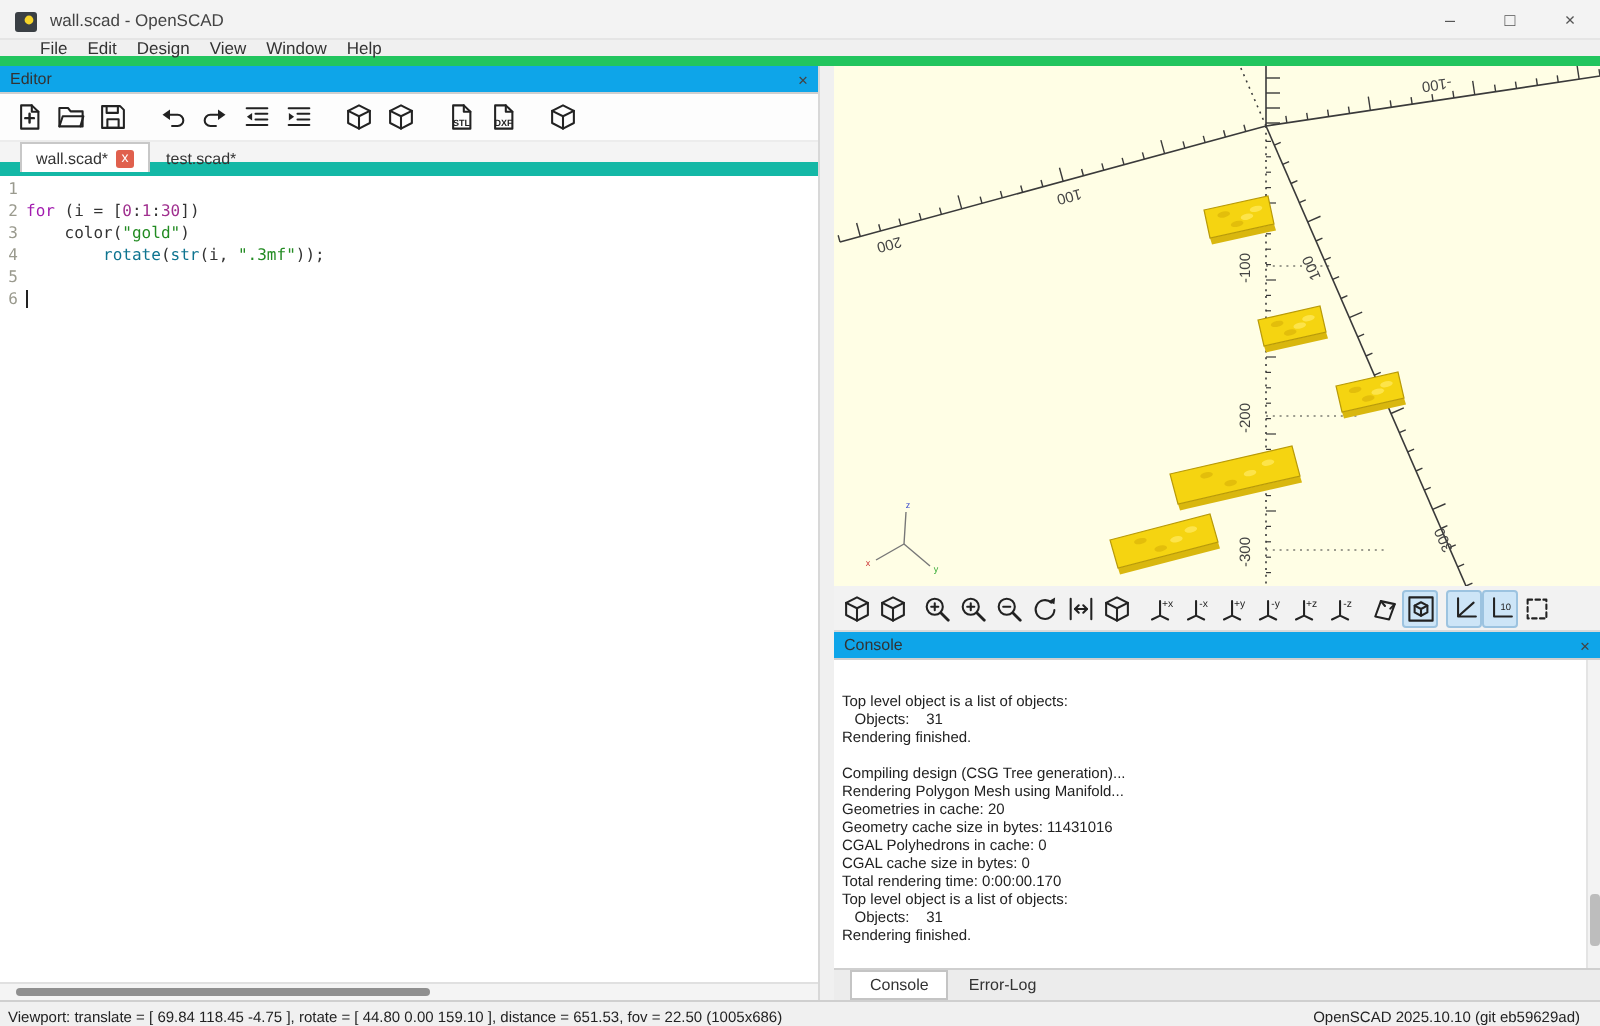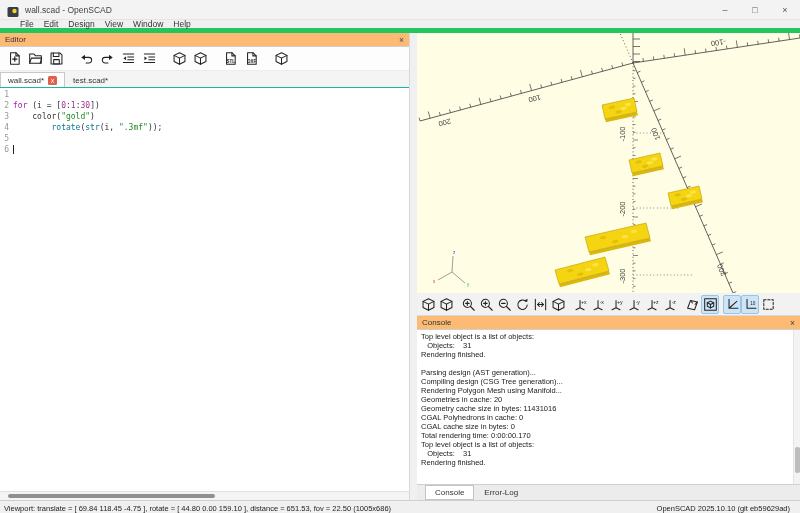--- a/index.html
+++ b/index.html
@@ -10,30 +10,30 @@
   .titlebar .appicon{width:12px;height:12px;margin:0 6px 0 7px}
   .titlebar .title{font-size:8.5px;color:#444}
   .titlebar .controls{margin-left:auto;display:flex;height:100%}
   .winbtn{width:30px;height:100%;display:flex;align-items:center;justify-content:center;font-size:9px;color:#555}
   
   .menubar{height:13px;background:#f0f0f0;display:flex;align-items:center;padding-left:15px;border-bottom:5px solid #22c55e}
   .menu-item{font-size:8.5px;color:#333;padding:0 5px}
   
   .main{display:flex;height:467px}
   .left-panel{width:410px;display:flex;flex-direction:column;background:#fff;border-right:1px solid #d8d8d8}
-  .panel-header{height:14px;background:#fdba74;border-bottom:1px solid #cfcfcf;display:flex;align-items:center;font-size:8px;color:#333;padding:0 5px;flex:none}
+  .panel-header{height:14px;background:#0ea5e9;border-bottom:1px solid #cfcfcf;display:flex;align-items:center;font-size:8px;color:#333;padding:0 5px;flex:none}
   .panel-header .closex{margin-left:auto;font-size:8.5px;color:#444}
   
   .ed-toolbar{height:24px;background:#fdfdfd;border-bottom:1px solid #ececec;display:flex;align-items:center;padding-left:4px;flex:none}
   .tb-group{display:flex;margin-right:9px}
   .tb-btn{width:21px;height:21px;display:flex;align-items:center;justify-content:center;border:1px solid transparent;border-radius:2px;background:transparent}
   .tb-btn.active{background:#cde5f7;border-color:#9cc3e0}
   .tb-btn svg{display:block}
   
-  .tabbar{height:17px;background:#f4f4f4;border-bottom:1px solid #14b8a6;display:flex;align-items:flex-end;padding-left:0;flex:none}
+  .tabbar{height:17px;background:#f4f4f4;border-bottom:7px solid #14b8a6;display:flex;padding-left:10px;flex:none}
   .tab{height:15px;display:flex;align-items:center;font-size:8px;color:#333;padding:0 7px;border:1px solid transparent;border-bottom:none}
   .tab.active{background:#fff;border-color:#c8c8c8}
   .tab .tabclose{width:9px;height:9px;background:#e0604d;color:#fff;font-size:7px;line-height:9px;text-align:center;border-radius:1.5px;margin-left:4px}
   
   .code{flex:1;background:#fff;font-family:"DejaVu Sans Mono",monospace;font-size:8px;overflow:hidden;padding-top:1px}
   .code-line{height:11px;line-height:11px;white-space:pre;display:flex}
   .ln{width:13px;text-align:right;padding-right:4px;color:#9a9a8e;flex:none}
   .kw{color:#a21caf}.num{color:#a0308f}.str{color:#228b22}.fn{color:#0e7490}.pl{color:#333}
   .caret{display:inline-block;width:1px;height:9px;background:#222;margin-top:1px}
   
@@ -42,21 +42,21 @@
   .splitter{width:7px;background:#f0f0f0}
   
   .right-panel{width:383px;display:flex;flex-direction:column}
   .viewport{height:260px;position:relative;flex:none;border-bottom:1px solid #d9d9d9}
   .viewport svg{display:block}
   .vp-toolbar{height:23px;background:#f2f2f2;border-bottom:1px solid #d9d9d9;display:flex;align-items:center;padding-left:2px;flex:none}
   .vp-toolbar .tb-group{margin-right:4px}
   .vp-toolbar .tb-btn{width:18px;height:19px}
   
   .console-header{height:14px;flex:none}
-  .console-body{flex:1;background:#fff;position:relative;overflow:hidden;padding:2px 0 0 4px}
+  .console-body{flex:1;background:#fff;position:relative;overflow:hidden;padding:16px 0 0 4px}
   .console-line{font-size:7.5px;line-height:9px;white-space:pre;color:#222}
   .vscroll{position:absolute;right:0;top:0;bottom:0;width:7px;background:#f3f3f3;border-left:1px solid #e4e4e4}
   .vscroll .thumb{position:absolute;left:1px;width:5px;top:76%;height:17%;background:#bdbdbd;border-radius:2px}
   .console-tabs{height:16px;background:#ececec;border-top:1px solid #cfcfcf;display:flex;align-items:center;padding-left:8px;flex:none}
   .ctab{font-size:8px;color:#333;padding:2px 9px;border:1px solid transparent}
   .ctab.active{background:#fff;border-color:#c4c4c4}
   
   .statusbar{height:13px;background:#f0f0f0;border-top:1px solid #cfcfcf;display:flex;align-items:flex-end;font-size:7.5px;color:#222;padding:0 4px}
   .statusbar .right{margin-left:auto;padding-right:6px}
 </style>
@@ -552,21 +552,20 @@
       <span class="closex">×</span>
     </div>
     <div class="console-body" id="console-body">
       <div class="vscroll">
           <div class="thumb"></div>
         </div>
     <div class="console-line">Top level object is a list of objects:</div>
         <div class="console-line">   Objects:    31</div>
         <div class="console-line">Rendering finished.</div>
         <div class="console-line">&nbsp;</div>
-        <div class="console-line">Parsing design (AST generation)...</div>
         <div class="console-line">Compiling design (CSG Tree generation)...</div>
         <div class="console-line">Rendering Polygon Mesh using Manifold...</div>
         <div class="console-line">Geometries in cache: 20</div>
         <div class="console-line">Geometry cache size in bytes: 11431016</div>
         <div class="console-line">CGAL Polyhedrons in cache: 0</div>
         <div class="console-line">CGAL cache size in bytes: 0</div>
         <div class="console-line">Total rendering time: 0:00:00.170</div>
         <div class="console-line">Top level object is a list of objects:</div>
         <div class="console-line">   Objects:    31</div>
         <div class="console-line">Rendering finished.</div>

